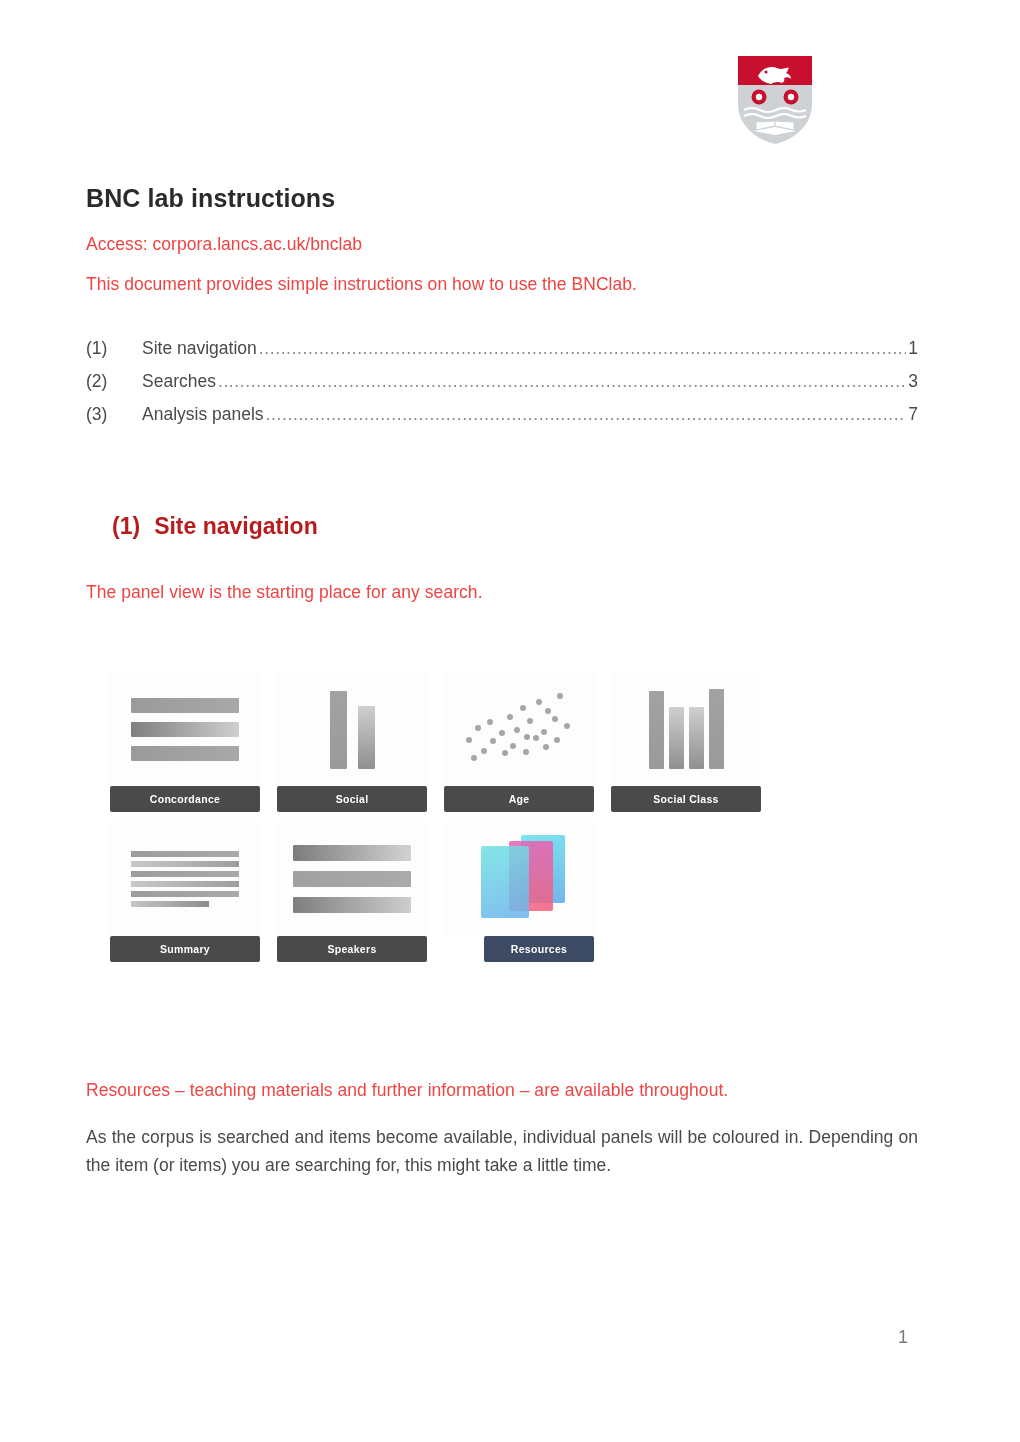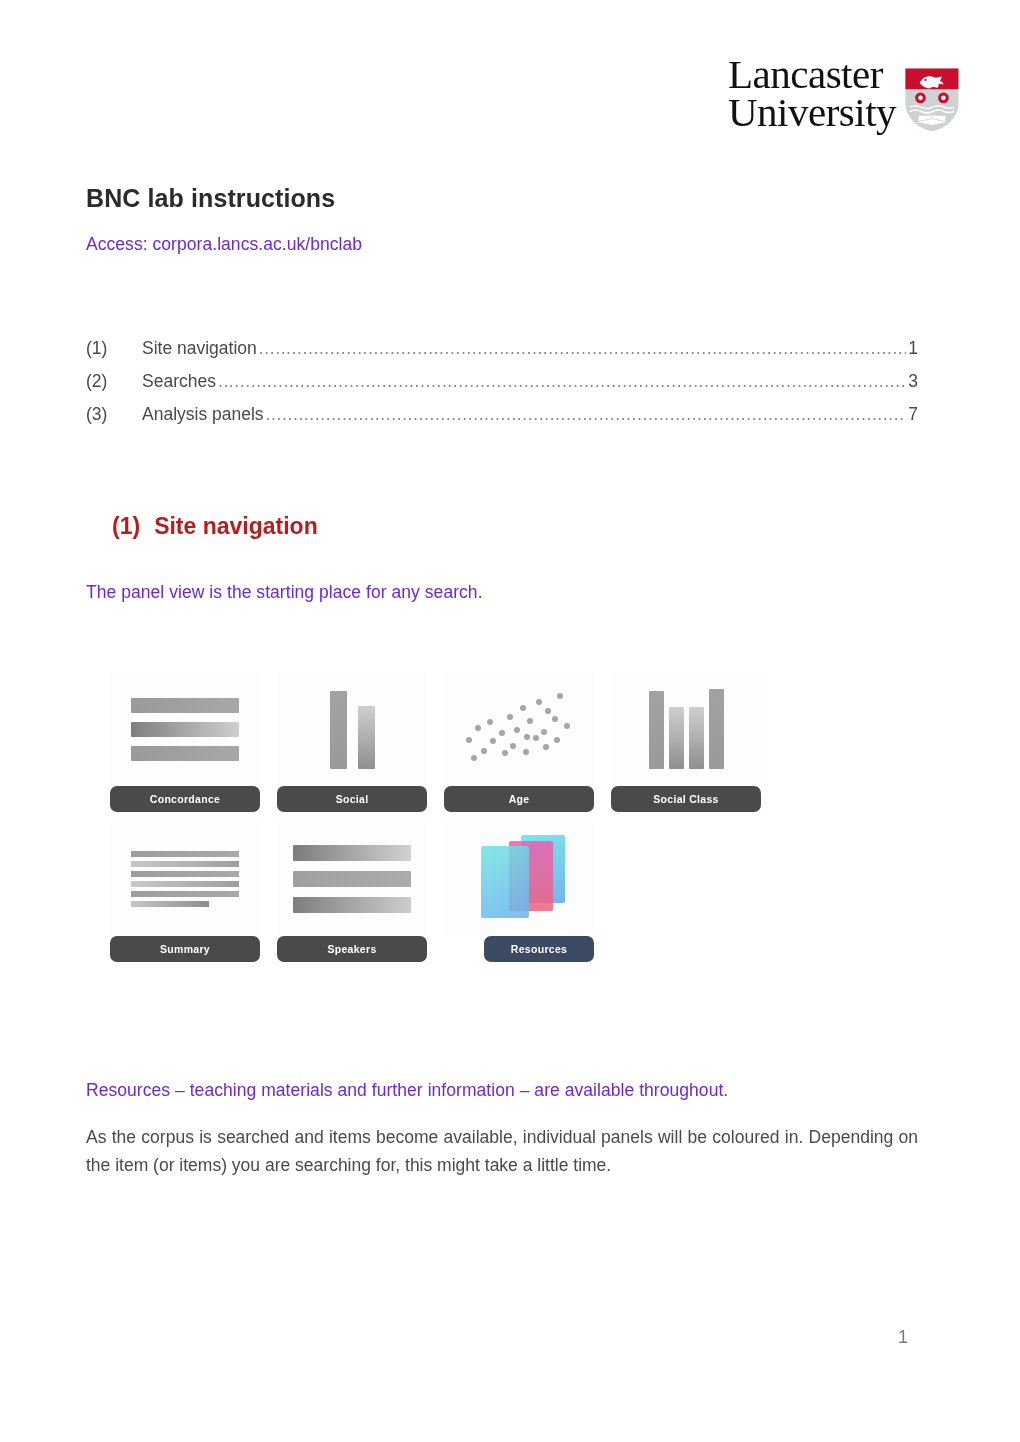--- a/index.html
+++ b/index.html
@@ -50,21 +50,21 @@
     top: 167px;
     font-size: 25px;
     color: #2b2b2b;
     letter-spacing: 0.1px;
     text-align: center;
   }
   .para {
     position: absolute;
     left: 86px;
     font-size: 17.5px;
-    color: #6d28d9;
+    color: #ef4444;
     letter-spacing: 0.05px;
   }
   .p-access { top: 216px; }
   .p-intro  { top: 256px; }
   .p-panelview { top: 564px; }
   .p-resources { top: 1062px; }
 
   .p-justified {
     position: absolute;
     left: 86px;
@@ -134,21 +134,21 @@
     flex: 1 1 auto;
     background: #fdfdfd;
     position: relative;
     overflow: hidden;
     display: flex;
     align-items: center;
     justify-content: center;
   }
   .panel-label {
     height: 26px;
-    border-radius: 7px;
+    border-radius: 2px;
     background: #4a4a4a;
     color: #ffffff;
     font-size: 10.5px;
     font-weight: bold;
     letter-spacing: 0.3px;
     display: flex;
     align-items: center;
     justify-content: center;
   }
   .panel-label.accent { background: #3c4a63; margin-left: 40px; }
@@ -240,24 +240,20 @@
     font-size: 18px;
     color: #7a7a7a;
   }
 </style>
 </head>
 <body>
 
 <div class="page">
 
   <div class="logo">
-    <div class="logo-wordmark">
-      <span class="logo-line1">Lancaster</span>
-      <span class="logo-line2">University</span>
-    </div>
     <svg class="crest" width="78" height="92" viewBox="0 0 78 92">
       <path d="M2 2 H76 V50 C76 72 57 86 39 90 C21 86 2 72 2 50 Z" fill="#cfd2d4"></path>
       <path d="M2 2 H76 V31 H2 Z" fill="#c8102e"></path>
       <g fill="#ffffff">
         <path d="M22 22 c3-6 8-9 14-9 c4 0 6 2 9 2 c3 0 5-2 8-1 c-2 2-1 4-3 5 c3 1 5 3 5 6 c-2-2-5-2-7-1 c1 2 0 4-2 5 c-4-2-8-1-11 1 c-4-1-9-2-13-8 z"></path>
         <circle cx="30" cy="18" r="1.6" fill="#c8102e"></circle>
       </g>
       <g>
         <circle cx="23" cy="43" r="7.5" fill="#c8102e"></circle>
         <circle cx="23" cy="43" r="3.2" fill="#ffffff"></circle>
@@ -271,20 +267,21 @@
       <g>
         <path d="M39 72 L20 76 L20 68 L39 67 Z" fill="#ffffff" stroke="#cfd2d4" stroke-width="1"></path>
         <path d="M39 72 L58 76 L58 68 L39 67 Z" fill="#ffffff" stroke="#cfd2d4" stroke-width="1"></path>
         <path d="M18 77 L39 73 L60 77 L39 81 Z" fill="#ffffff"></path>
       </g>
     </svg>
   </div>
 
   <h1 class="doc-title">BNC lab instructions</h1>
   <p class="para p-access">Access: corpora.lancs.ac.uk/bnclab</p>
+  <p class="para p-intro">This document provides simple instructions on how to use the BNClab.</p>
 
   <div class="toc">
     <div class="toc-row">
       <span class="toc-num">(1)</span>
       <span class="toc-label">Site navigation</span>
       <span class="toc-dots">.........................................................................................................................................................................................................</span>
       <span class="toc-page">1</span>
     </div>
     <div class="toc-row">
       <span class="toc-num">(2)</span>

